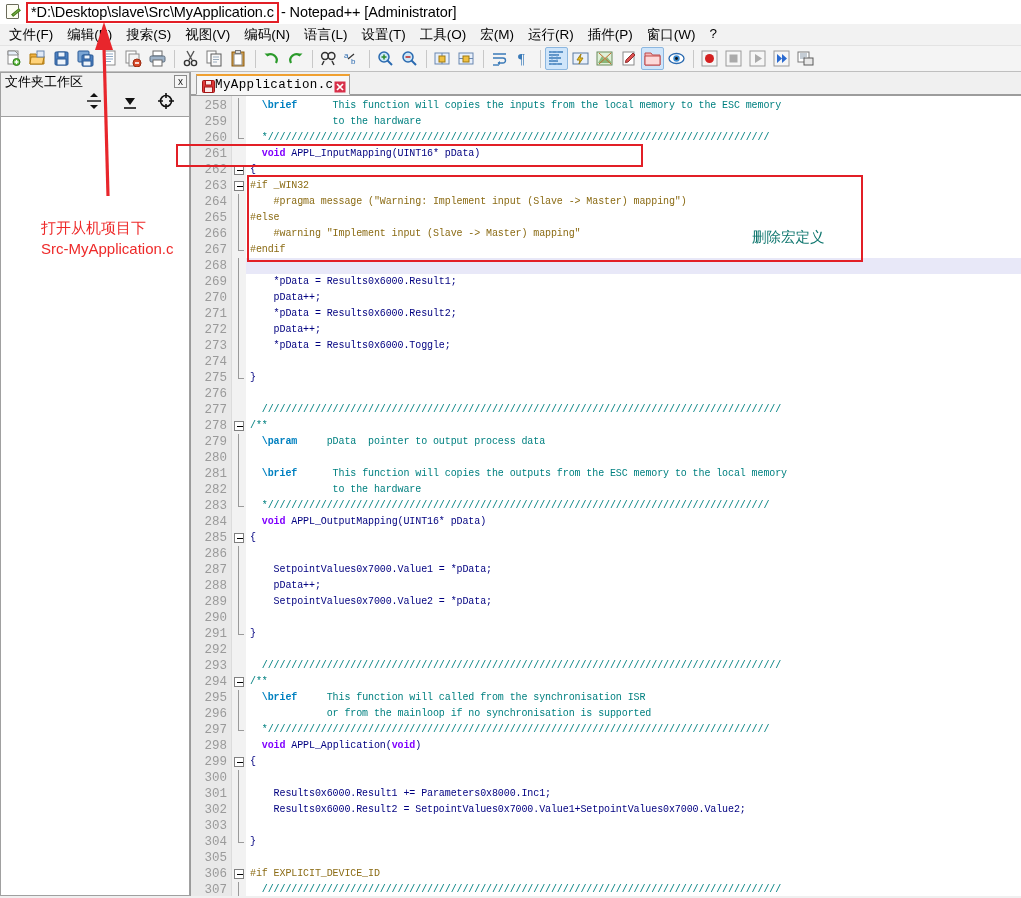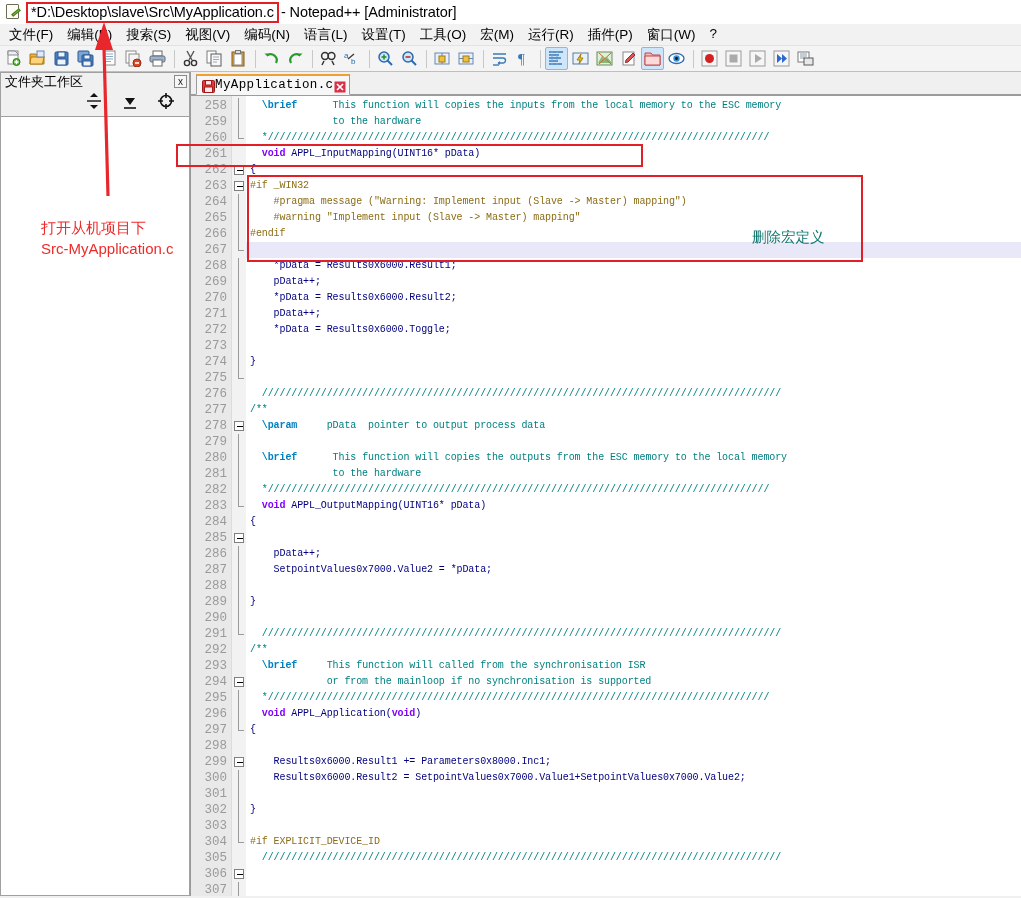--- a/index.html
+++ b/index.html
@@ -835,20 +835,21 @@
             </div>
           </div>
         <div class="code" id="codearea">
             <div class="cl"><span class="k-pln">  </span><span class="k-doc">\brief</span><span class="k-cmt">      This function will copies the inputs from the local memory to the ESC memory</span></div>
             <div class="cl"><span class="k-cmt">              to the hardware</span></div>
             <div class="cl"><span class="k-cmt">  */////////////////////////////////////////////////////////////////////////////////////</span></div>
             <div class="cl"><span class="k-pln">  </span><span class="k-kw">void</span><span class="k-pln"> APPL_InputMapping(UINT16* pData)</span></div>
             <div class="cl"><span class="k-pln">{</span></div>
             <div class="cl"><span class="k-pre">#if _WIN32</span></div>
             <div class="cl"><span class="k-pre">    #pragma message ("Warning: Implement input (Slave -&gt; Master) mapping")</span></div>
+            <div class="cl"><span class="k-pre">#else</span></div>
             <div class="cl"><span class="k-pre">    #warning "Implement input (Slave -&gt; Master) mapping"</span></div>
             <div class="cl"><span class="k-pre">#endif</span></div>
             <div class="cl cur"><span class="k-pln"></span></div>
             <div class="cl"><span class="k-pln">    *pData = Results0x6000.Result1;</span></div>
             <div class="cl"><span class="k-pln">    pData++;</span></div>
             <div class="cl"><span class="k-pln">    *pData = Results0x6000.Result2;</span></div>
             <div class="cl"><span class="k-pln">    pData++;</span></div>
             <div class="cl"><span class="k-pln">    *pData = Results0x6000.Toggle;</span></div>
             <div class="cl"><span class="k-pln"></span></div>
             <div class="cl"><span class="k-pln">}</span></div>
@@ -856,20 +857,21 @@
             <div class="cl"><span class="k-cmt">  ////////////////////////////////////////////////////////////////////////////////////////</span></div>
             <div class="cl"><span class="k-cmt">/**</span></div>
             <div class="cl"><span class="k-pln">  </span><span class="k-doc">\param</span><span class="k-cmt">     pData  pointer to output process data</span></div>
             <div class="cl"><span class="k-pln"></span></div>
             <div class="cl"><span class="k-pln">  </span><span class="k-doc">\brief</span><span class="k-cmt">      This function will copies the outputs from the ESC memory to the local memory</span></div>
             <div class="cl"><span class="k-cmt">              to the hardware</span></div>
             <div class="cl"><span class="k-cmt">  */////////////////////////////////////////////////////////////////////////////////////</span></div>
             <div class="cl"><span class="k-pln">  </span><span class="k-kw">void</span><span class="k-pln"> APPL_OutputMapping(UINT16* pData)</span></div>
             <div class="cl"><span class="k-pln">{</span></div>
             <div class="cl"><span class="k-pln"></span></div>
+            <div class="cl"><span class="k-pln">    SetpointValues0x7000.Value1 = *pData;</span></div>
             <div class="cl"><span class="k-pln">    pData++;</span></div>
             <div class="cl"><span class="k-pln">    SetpointValues0x7000.Value2 = *pData;</span></div>
             <div class="cl"><span class="k-pln"></span></div>
             <div class="cl"><span class="k-pln">}</span></div>
             <div class="cl"><span class="k-pln"></span></div>
             <div class="cl"><span class="k-cmt">  ////////////////////////////////////////////////////////////////////////////////////////</span></div>
             <div class="cl"><span class="k-cmt">/**</span></div>
             <div class="cl"><span class="k-pln">  </span><span class="k-doc">\brief</span><span class="k-cmt">     This function will called from the synchronisation ISR</span></div>
             <div class="cl"><span class="k-cmt">             or from the mainloop if no synchronisation is supported</span></div>
             <div class="cl"><span class="k-cmt">  */////////////////////////////////////////////////////////////////////////////////////</span></div>

